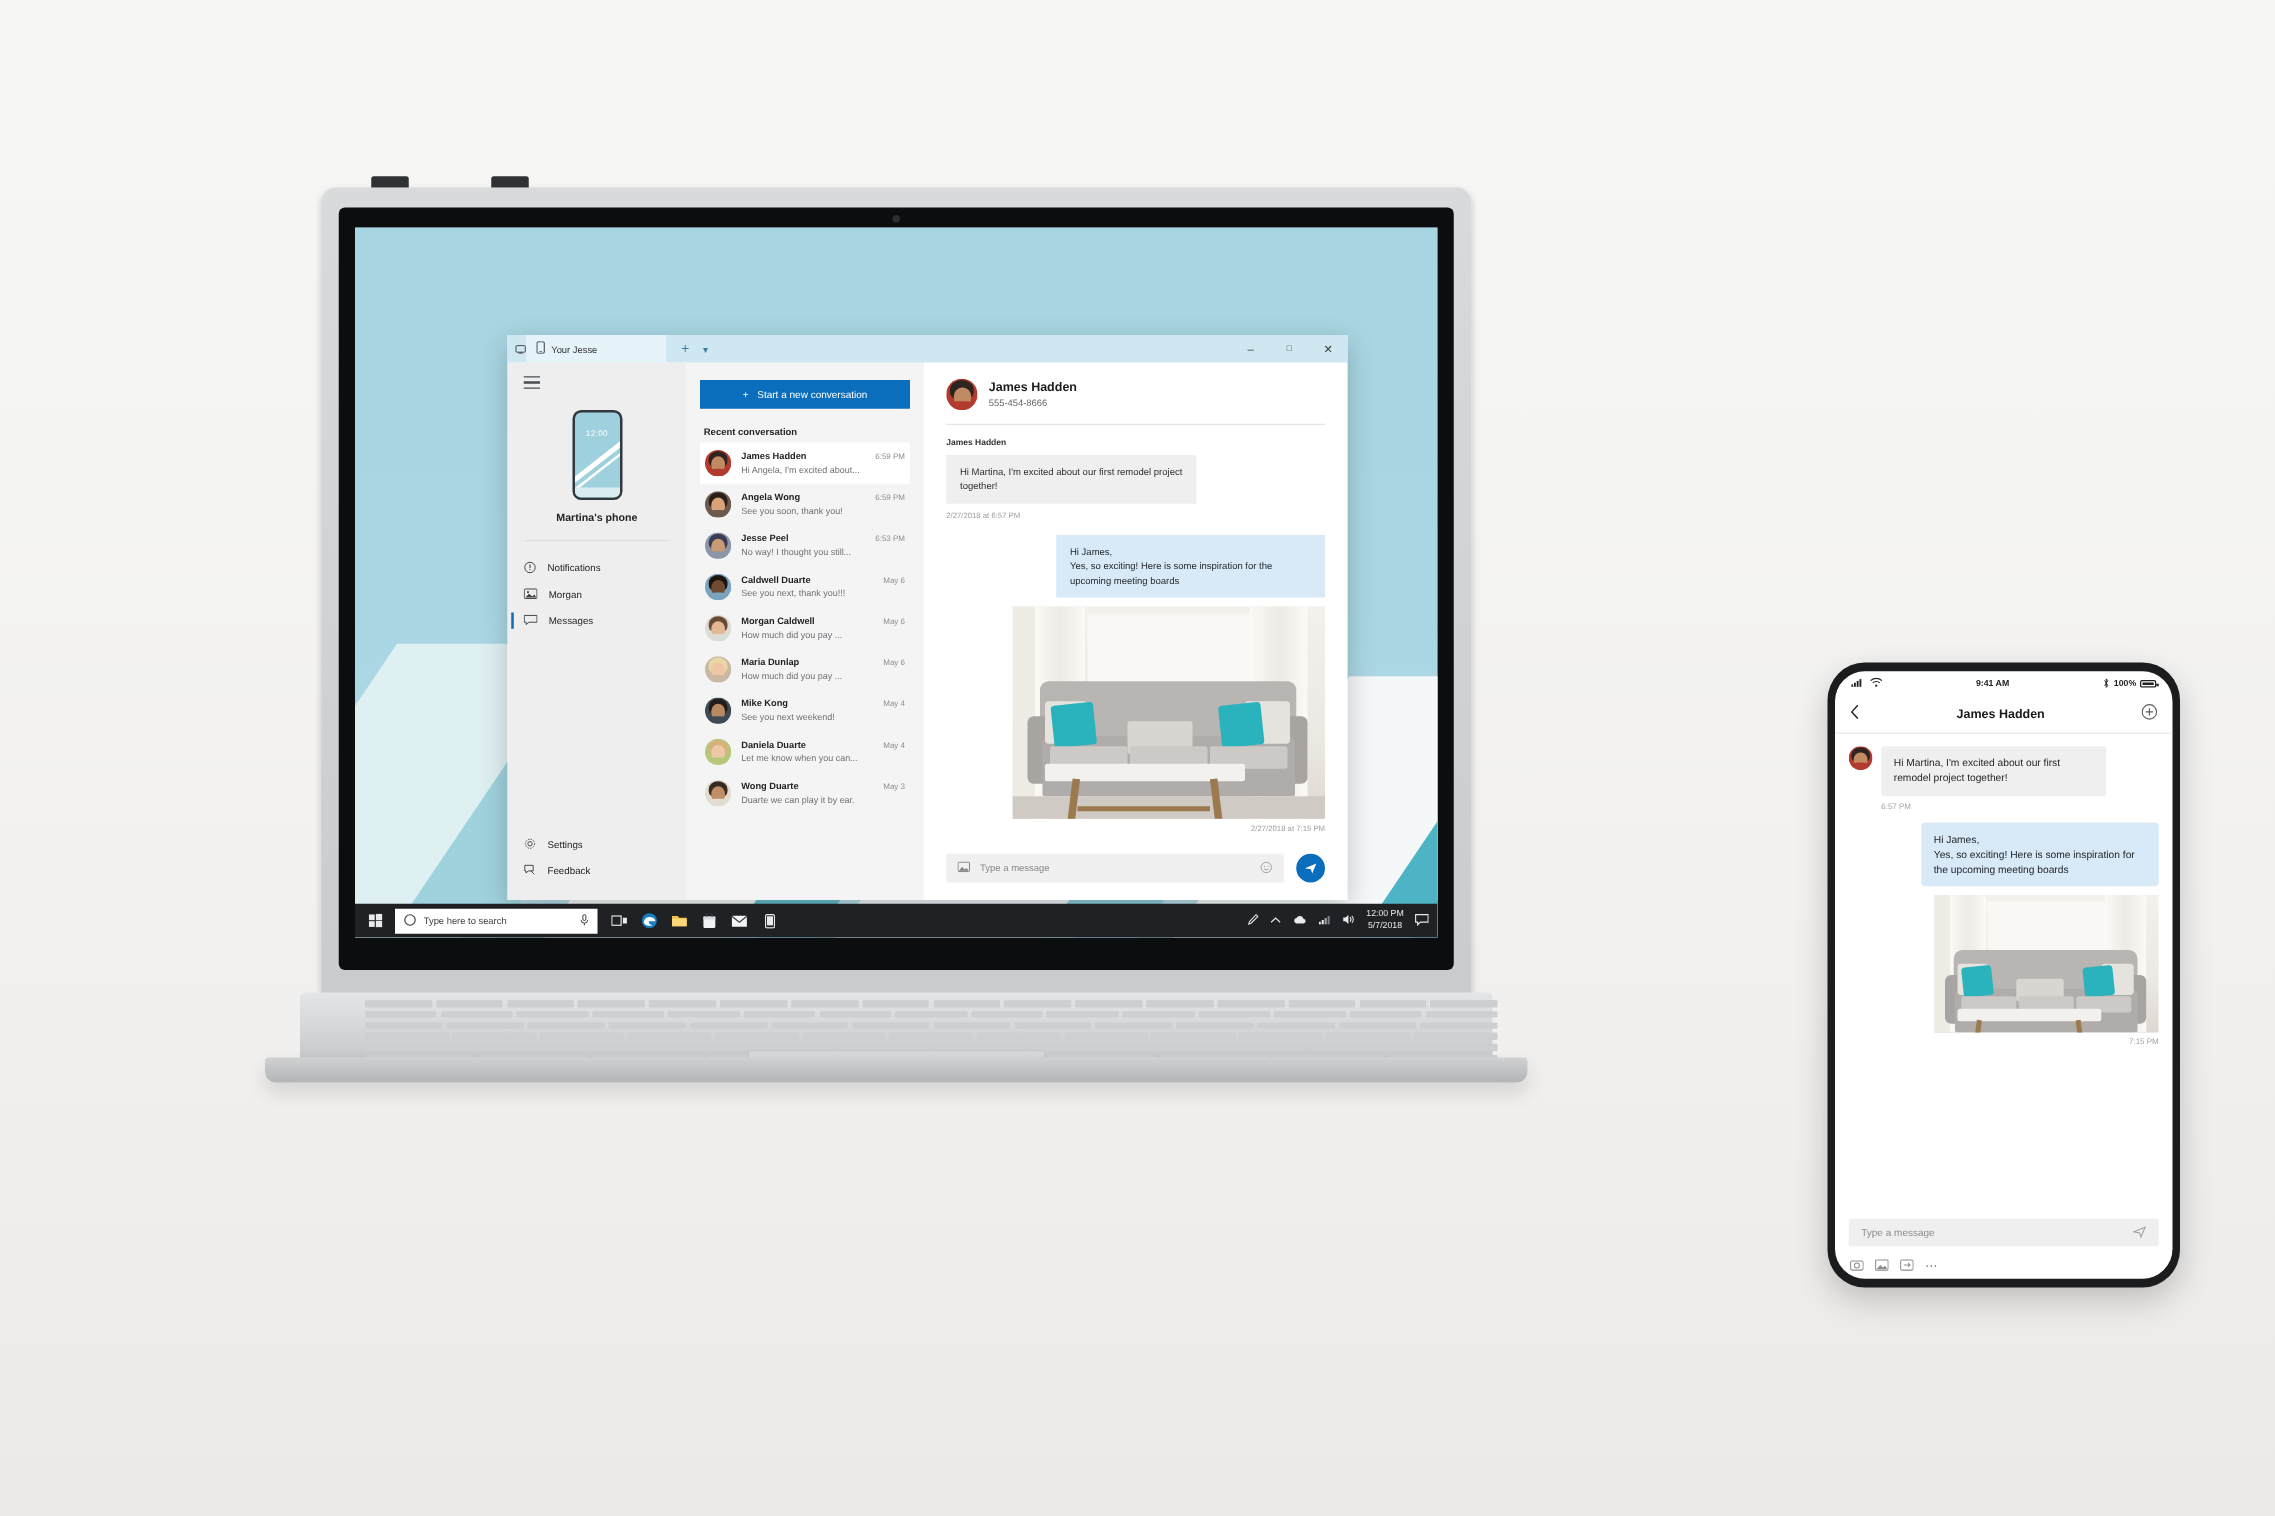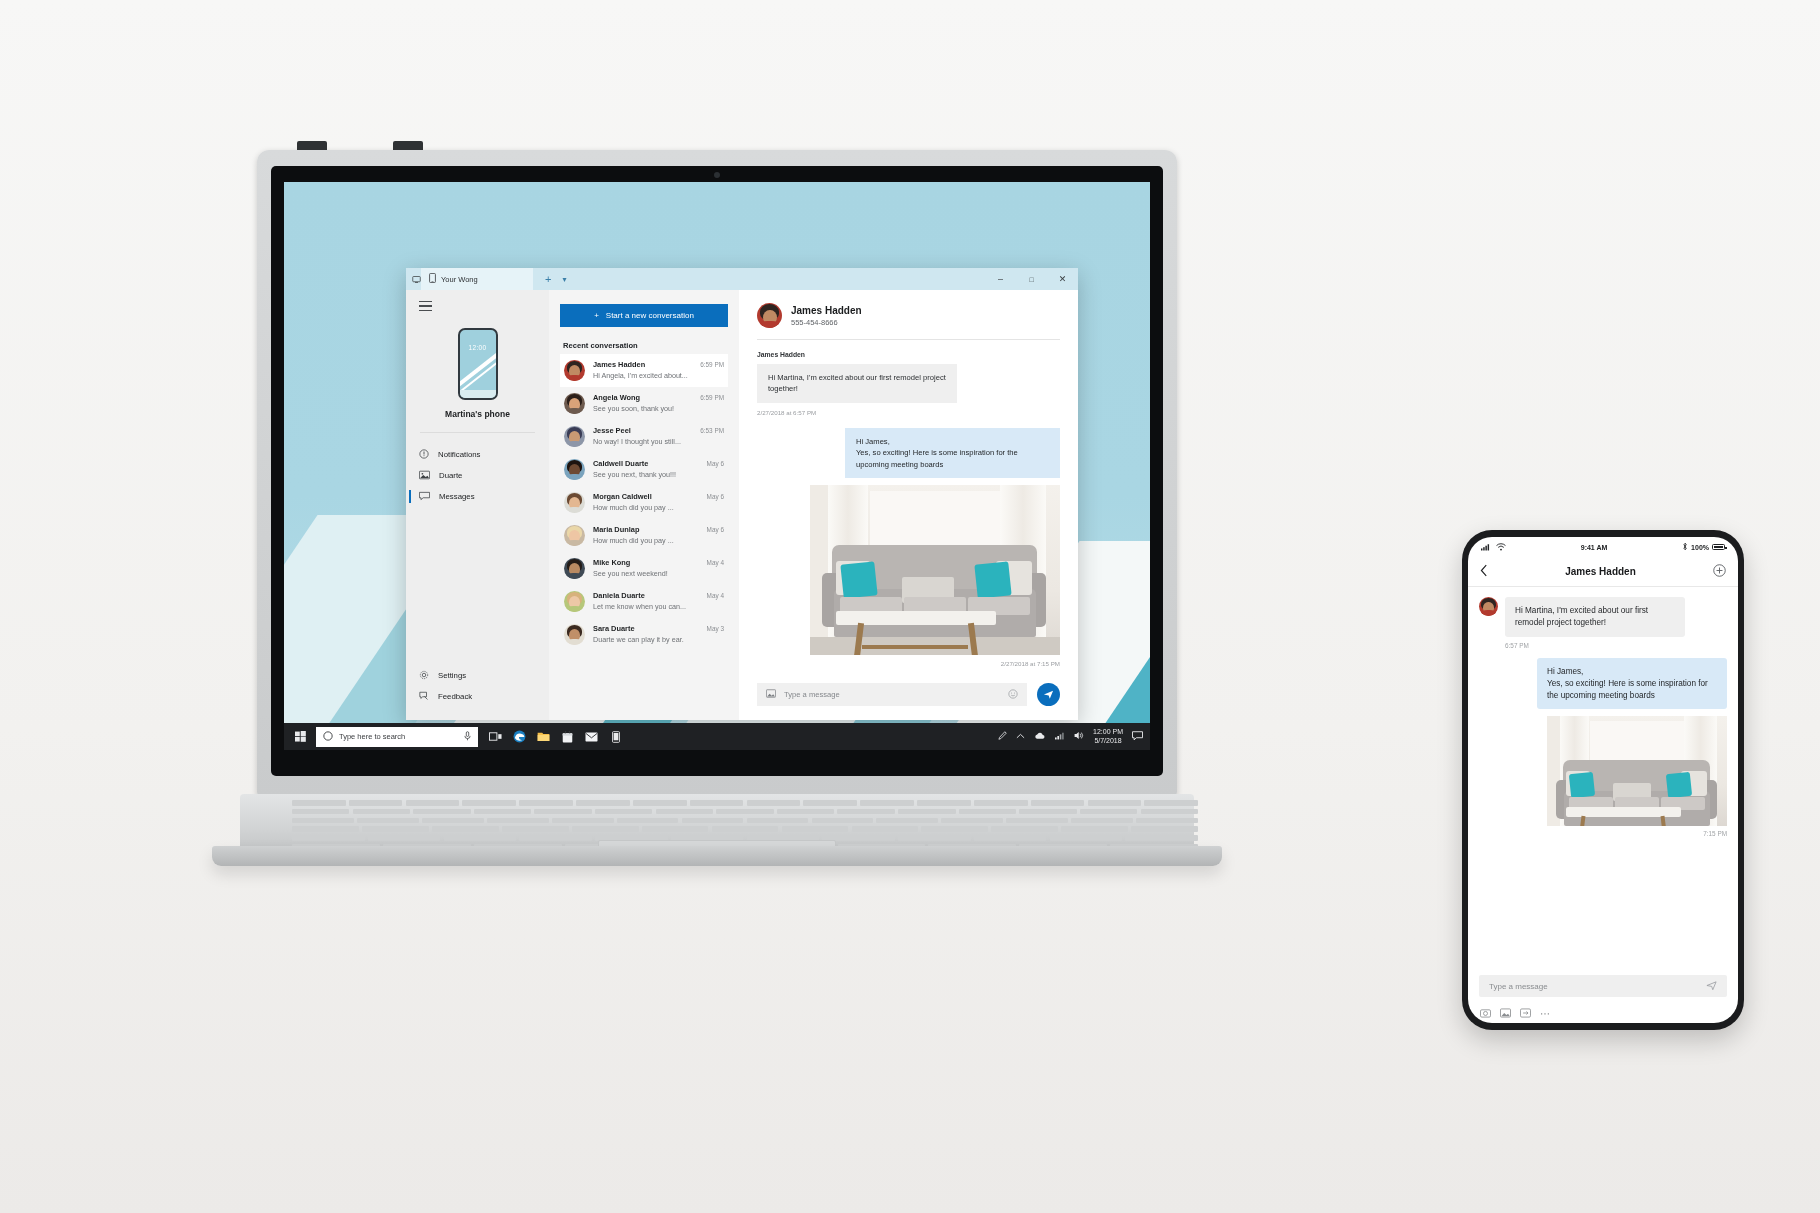--- a/index.html
+++ b/index.html
@@ -233,21 +233,21 @@
                     <rect x="4" y="9.5" width="4" height="1" fill="#3c4043"></rect>
                   </svg>
               </span>
               <div class="yp-tab">
                 <span>
                   <svg width="7" height="10" viewBox="0 0 8 12">
                       <rect x="0.5" y="0.5" width="7" height="11" rx="1.2" fill="none" stroke="#3c4043" stroke-width="1"></rect>
                       <rect x="2.7" y="9.5" width="2.6" height="0.8" rx="0.4" fill="#3c4043"></rect>
                     </svg>
                 </span>
-                <span>Your Wong</span>
+                <span>Your Jesse</span>
               </div>
               <div class="yp-newtab">
                 <span>+</span>
                 <span style="font-size:8px;">▾</span>
               </div>
               <div class="winbtns">
                 <div class="winbtn">–</div>
                 <div class="winbtn" style="font-size:7px;">□</div>
                 <div class="winbtn">✕</div>
               </div>
@@ -282,21 +282,21 @@
                     <span>Notifications</span>
                   </div>
                   <div class="nav-item">
                     <span>
                       <svg width="11" height="10" viewBox="0 0 13 11">
                           <rect x="0.5" y="1" width="12" height="9" rx="0.8" fill="none" stroke="#3c4043" stroke-width="0.9"></rect>
                           <circle cx="4" cy="4" r="1" fill="#3c4043"></circle>
                           <path d="M1.5 9 L5 5.4 L8 8 L10 6.3 L11.8 9 Z" fill="#3c4043"></path>
                         </svg>
                     </span>
-                    <span>Duarte</span>
+                    <span>Morgan</span>
                   </div>
                   <div class="nav-item sel">
                     <span>
                       <svg width="11" height="10" viewBox="0 0 13 11">
                           <path d="M0.5 1.2 h12 v6.4 h-7.6 l-2.6 2.2 v-2.2 h-1.8 z" fill="none" stroke="#3c4043" stroke-width="0.9"></path>
                         </svg>
                     </span>
                     <span>Messages</span>
                   </div>
                 </div>
@@ -461,21 +461,21 @@
                     <div class="conv">
                       <div class="av">
                         <div class="face" style="background:#e2ddd2;">
                           <div class="fhair" style="left:12%;top:4%;width:76%;height:62%;background:#3b2a20;"></div>
                           <div class="fskin" style="background:#c08f68;"></div>
                           <div class="fbody" style="background:#e2ddd2;"></div>
                         </div>
                       </div>
                       <div class="conv-mid">
                         <div class="conv-top">
-                          <span class="conv-name">Sara Duarte</span>
+                          <span class="conv-name">Wong Duarte</span>
                           <span class="conv-time">May 3</span>
                         </div>
                         <div class="conv-prev">Duarte we can play it by ear.</div>
                       </div>
                     </div>
                   </div>
               </div>
 
               <div class="yp-thread">
                 <div class="th-head">

